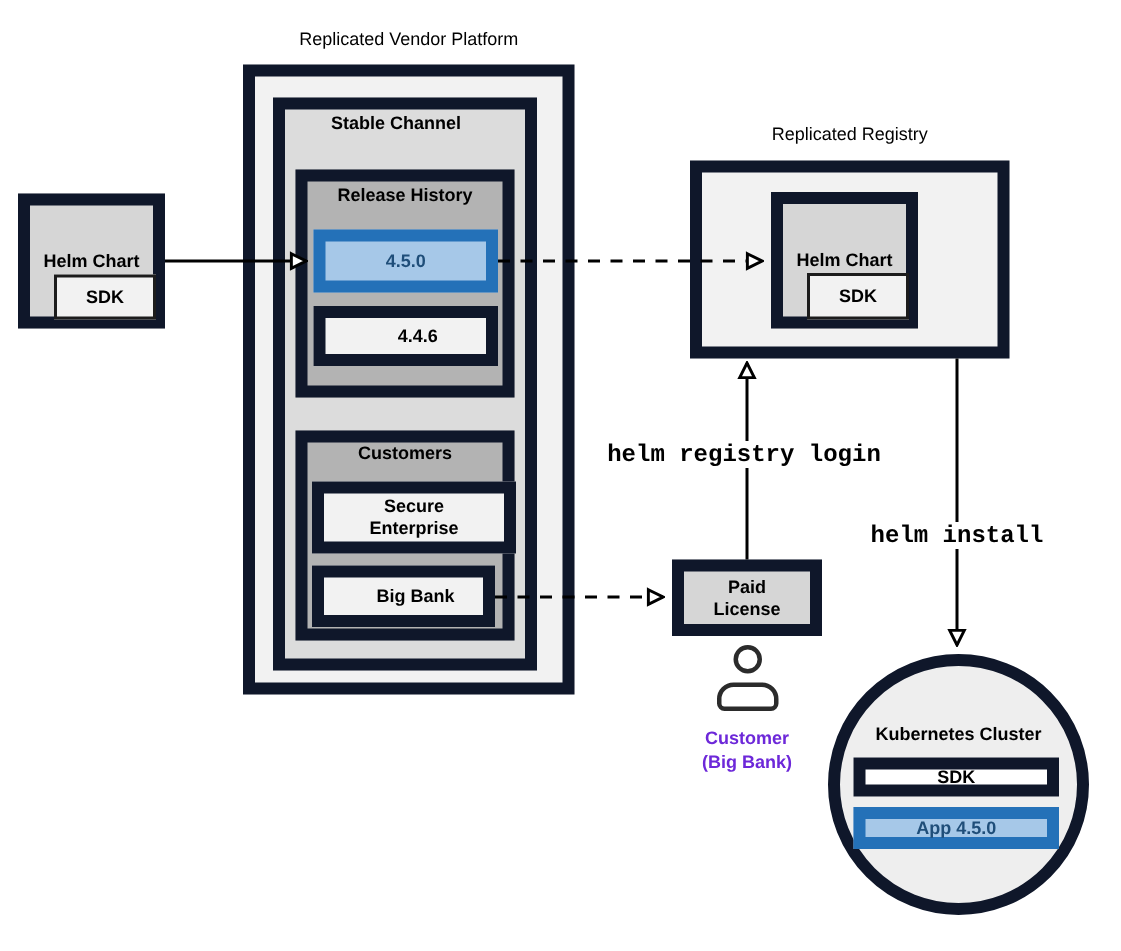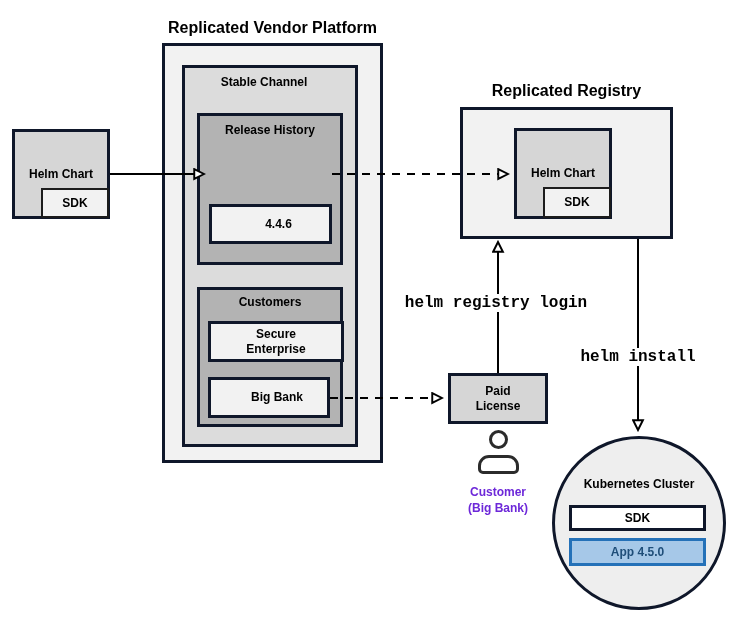--- a/index.html
+++ b/index.html
@@ -2,27 +2,27 @@
 <html style="--highlight-fill: #a6c8e8; --highlight-border: #2471b8; --highlight-text: #1f4e79;"><head>
 <meta charset="utf-8">
 <style>
   html,body{margin:0;padding:0;background:#ffffff;}
   #canvas{
     position:relative;width:747px;height:634px;background:#ffffff;overflow:hidden;
     font-family:"Liberation Sans","DejaVu Sans",sans-serif;
   }
   .abs{position:absolute;box-sizing:border-box;}
   .box{
-    border:3px solid #0f172a;
+    border:8px solid #0f172a;
     display:flex;align-items:center;justify-content:center;
     text-align:center;font-weight:bold;font-size:12px;color:#000;
     line-height:15px;
   }
   .title{
-    font-weight:bold;font-size:16px;text-align:center;color:#000;white-space:nowrap;
+    font-weight:normal;font-size:12px;text-align:center;color:#000;white-space:nowrap;
   }
   .inner-title{
     position:absolute;left:0;right:0;text-align:center;
     font-weight:bold;font-size:12px;color:#000;
   }
   .fill-lightest{background:#f2f2f2;padding-left:16px;}
   .fill-light{background:#dcdcdc;}
   .fill-mid{background:#d6d6d6;}
   .fill-dark{background:#b3b3b3;}
   .fill-white{background:#ffffff;}
@@ -63,20 +63,21 @@
 <div id="canvas">
 
   <div class="abs title" style="left:162px;top:19px;width:221px;">Replicated Vendor Platform</div>
   <div class="abs box fill-lightest" style="left:162px;top:43px;width:221px;height:420px;"></div>
 
   <div class="abs box fill-light" style="left:182px;top:65px;width:176px;height:382px;"></div>
   <div class="abs inner-title" style="left:182px;top:75px;width:164px;">Stable Channel</div>
 
   <div class="abs box fill-dark" style="left:197px;top:113px;width:146px;height:152px;"></div>
   <div class="abs inner-title" style="left:197px;top:123px;width:146px;">Release History</div>
+  <div class="abs box highlight" style="left:209px;top:153px;width:123px;height:42px;">4.5.0</div>
   <div class="abs box fill-lightest" style="left:209px;top:204px;width:123px;height:40px;">4.4.6</div>
 
   <div class="abs box fill-dark" style="left:197px;top:287px;width:146px;height:140px;"></div>
   <div class="abs inner-title" style="left:197px;top:295px;width:146px;">Customers</div>
   <div class="abs box fill-lightest" style="left:208px;top:321px;width:136px;height:41px;padding:16px 22px;">Secure Enterprise</div>
   <div class="abs box fill-lightest" style="left:208px;top:377px;width:122px;height:41px;">Big Bank</div>
 
   <div class="abs box fill-mid" style="left:12px;top:129px;width:98px;height:90px;">
     <span>Helm Chart</span>
     <div class="sdk-corner" style="width:68px;height:30px;">SDK</div>

